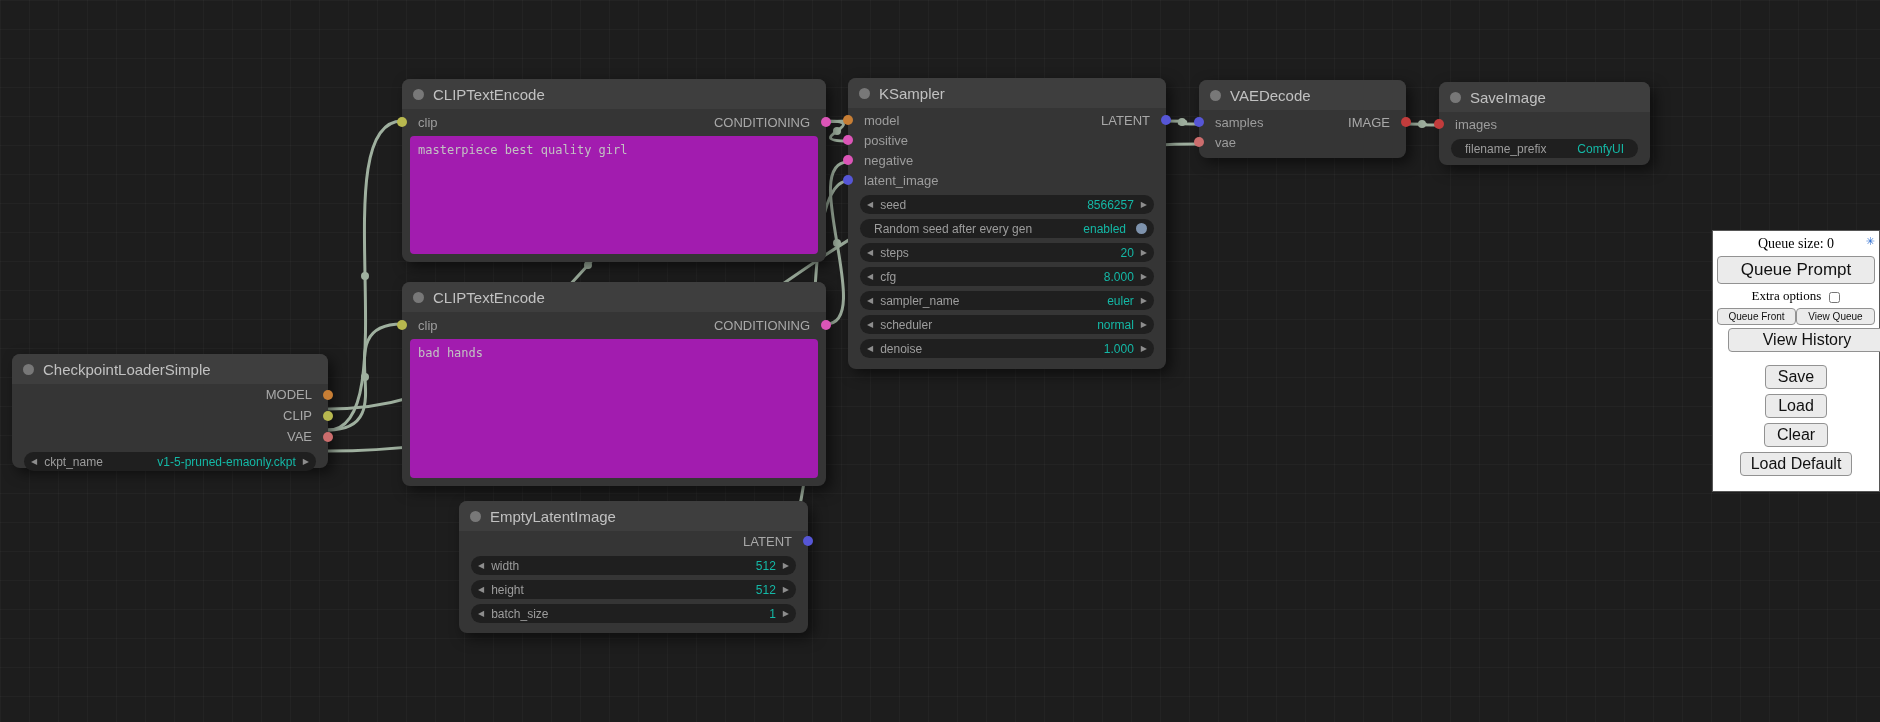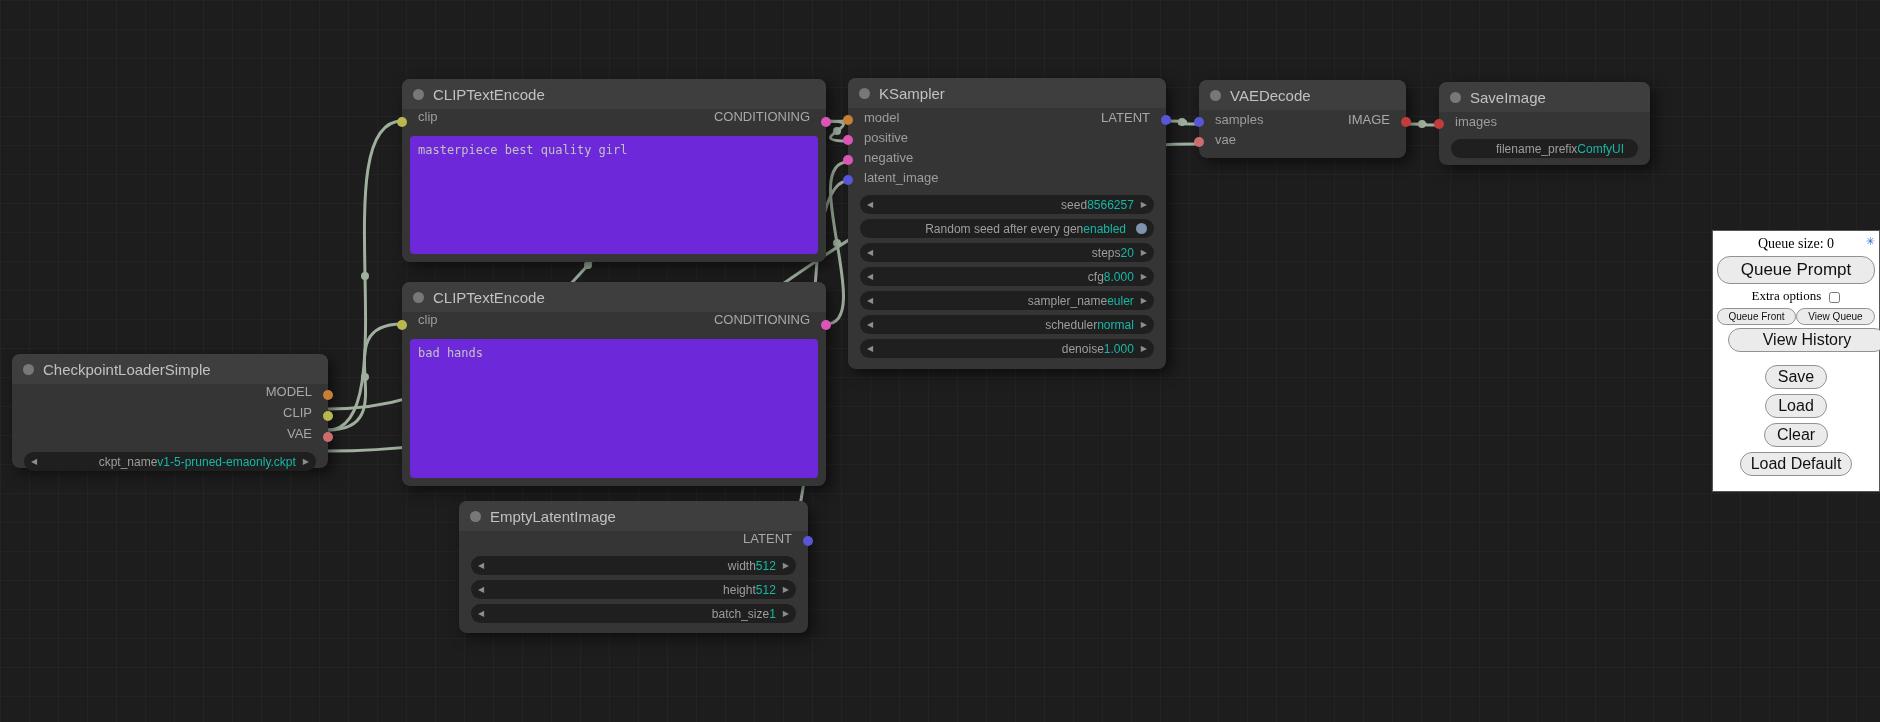--- a/index.html
+++ b/index.html
@@ -12,57 +12,57 @@
   #wires path{fill:none;stroke-width:3;stroke-linecap:round}
   #wires circle{stroke:none}
 
   .node{position:absolute;z-index:2;background:#353535;border-radius:8px;
     box-shadow:5px 5px 14px rgba(0,0,0,.55);color:#9d9d9d;font-size:13px}
   .ntitle{height:30px;display:flex;align-items:center;gap:9px;padding:0 11px;
     background:#3e3e3e;border-radius:8px 8px 0 0;color:#c1c1c1;font-size:15px}
   .tdot{width:11px;height:11px;border-radius:50%;background:#787878;flex:0 0 auto}
 
   .slots{position:relative}
-  .srow{position:relative;height:20px;display:flex;
+  .srow{position:relative;height:20px;display:flex;align-items:center;
     justify-content:space-between;padding:0 16px;font-size:13px;color:#9d9d9d}
   .srow.h21{height:21px}
   .srow.h26{height:26px}
   .srow.outonly{justify-content:flex-end}
   .outlabel{color:#a8a8a8}
   .pdot{position:absolute;width:10px;height:10px;border-radius:50%;top:50%;margin-top:-5px}
   .pdot.in{left:-5px}
   .pdot.out{right:-5px}
 
   .widget{height:19px;margin:5px 12px 0;background:#1f1f1f;border-radius:10px;
     display:flex;align-items:center;padding:0 7px;font-size:12px;color:#9d9d9d;cursor:pointer}
   .warrow{font-size:8px;color:#8d8d8d;line-height:1;flex:0 0 auto}
-  .wlabel{margin-left:7px;flex:1;text-align:right;white-space:nowrap;overflow:hidden}
+  .wlabel{margin-left:7px;flex:1;text-align:left;white-space:nowrap;overflow:hidden}
   .wvalue{margin-right:7px;color:#14b8a6;white-space:nowrap}
   .toggle{width:11px;height:11px;border-radius:50%;flex:0 0 auto;margin-left:3px}
 
-  .prompt{position:absolute;left:8px;right:8px;top:57px;bottom:8px;background:#6d28d9;
+  .prompt{position:absolute;left:8px;right:8px;top:57px;bottom:8px;background:#a21caf;
     border:none;border-radius:4px;resize:none;color:#c2c2c2;padding:6px 8px;
     font-family:"DejaVu Sans Mono",monospace;font-size:12px;line-height:1.4}
 
   #n-ckpt{left:12px;top:354px;width:316px;height:114px}
   #n-clip-pos{left:402px;top:79px;width:424px;height:183px}
   #n-clip-neg{left:402px;top:282px;width:424px;height:204px}
   #n-latent{left:459px;top:501px;width:349px;height:132px}
   #n-ksampler{left:848px;top:78px;width:318px;height:291px}
   #n-vae{left:1199px;top:80px;width:207px;height:78px}
   #n-save{left:1439px;top:82px;width:211px;height:83px}
   #n-ksampler .slots,#n-vae .slots,#n-save .slots{padding-top:2px}
 
   #menu{position:absolute;left:1712px;top:230px;width:168px;z-index:5;background:#ffffff;
     border:1px solid #565656;padding:3px 4px 10px;text-align:center;color:#000;
     font-family:"Liberation Serif",serif}
   #queueSizeRow{position:relative;font-size:14px;padding:2px 0 4px}
   #gear{position:absolute;right:0;top:1px;font-size:11px;color:#2f6fd0;cursor:pointer}
   .btn{font-family:"Liberation Sans",sans-serif;background:#ebebeb;border:1px solid #929292;
-    border-radius:13px;color:#111;cursor:pointer}
+    border-radius:4px;color:#111;cursor:pointer}
   #queuePromptBtn{display:block;width:100%;font-size:17px;padding:3px 0;margin:0 0 4px}
   .xrow{font-size:13px;margin:1px 0 4px}
   .xrow input{vertical-align:middle;margin-left:5px;width:11px;height:11px}
   .smallrow{display:flex;gap:0;margin:0 0 3px}
   .smallrow .btn{flex:1;font-size:10px;padding:2px 0}
   #viewHistoryBtn{display:block;width:100%;font-size:16px;padding:2px 0;margin:0 11px 13px}
   .bigbtn{display:block;margin:5px auto;font-size:16px;padding:2px 12px}
   #loadDefaultBtn{padding:2px 10px}
 </style>
 </head>

